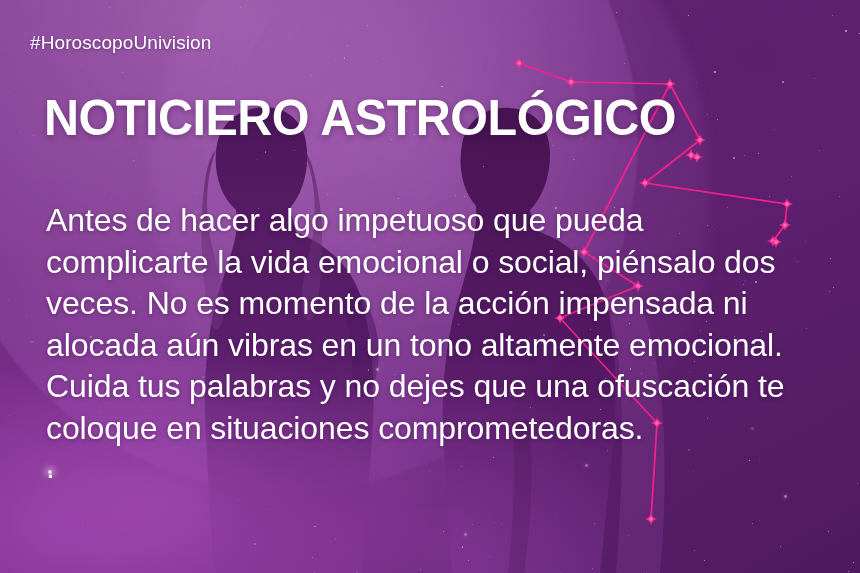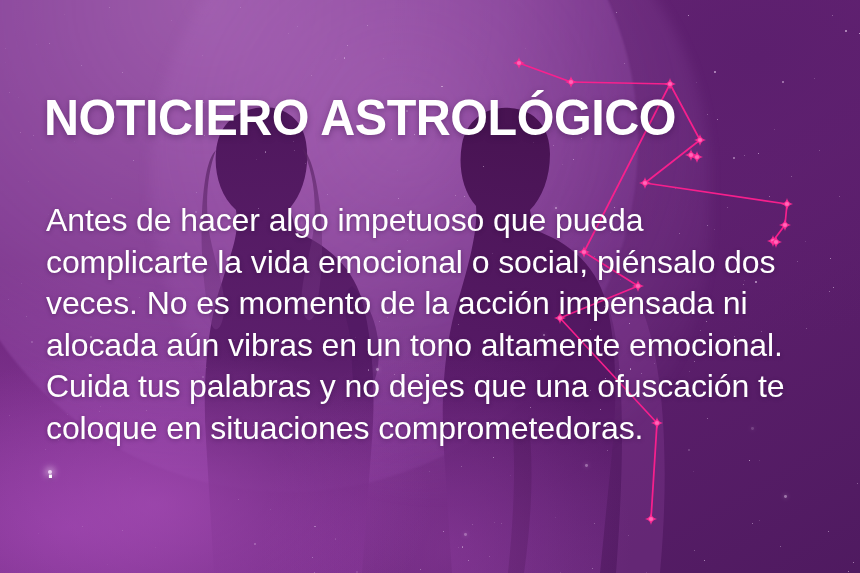--- a/index.html
+++ b/index.html
@@ -531,20 +531,21 @@
         <g>
           <path d="M 651 513 Q 651.76 518.24 657 519
        Q 651.76 519.76 651 525
        Q 650.24 519.76 645 519
        Q 650.24 518.24 651 513 Z" fill="#ff2a93"></path>
           <circle cx="651" cy="519" r="2.1" fill="#ff66b8"></circle>
         </g>
       </g>
   </svg>
 
+  <div id="hashtag">#HoroscopoUnivision</div>
 
   <div id="title">NOTICIERO ASTROLÓGICO</div>
 
   <div id="body-copy">Antes de hacer algo impetuoso que pueda
 complicarte la vida emocional o social, piénsalo dos
 veces. No es momento de la acción impensada ni
 alocada aún vibras en un tono altamente emocional.
 Cuida tus palabras y no dejes que una ofuscación te
 coloque en situaciones comprometedoras.</div>
 

